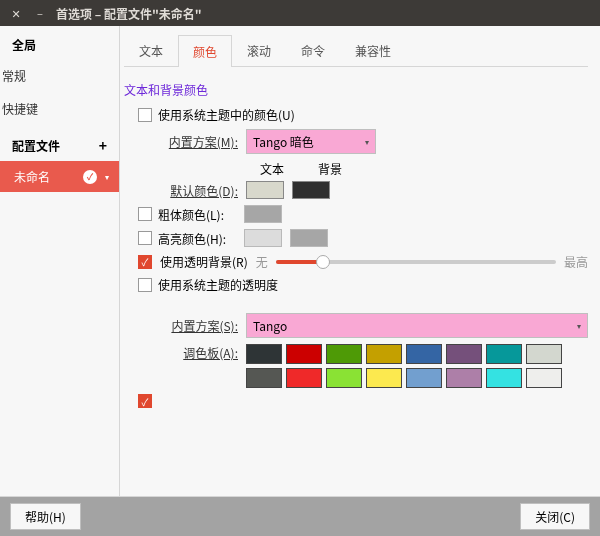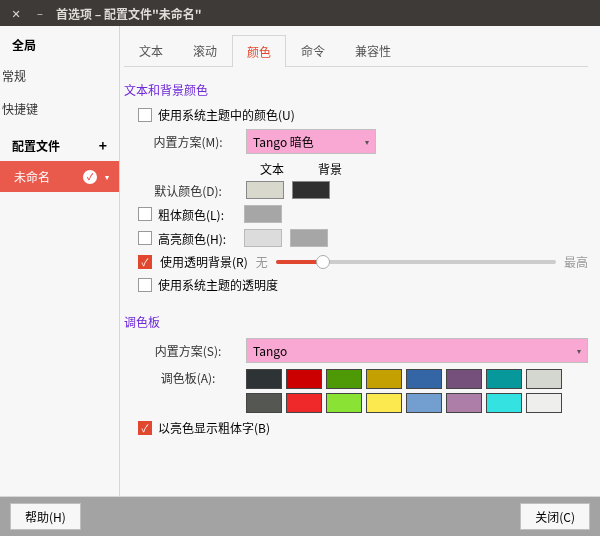--- a/index.html
+++ b/index.html
@@ -16,21 +16,21 @@
 .sb-profile { background:#e95a4d; color:#fff; display:flex; align-items:center; padding:7px 10px 7px 14px; gap:6px; }
 .sb-profile .check { background:#fff; color:#e95a4d; width:14px; height:14px; border-radius:50%; display:inline-flex; align-items:center; justify-content:center; font-size:9px; font-weight:bold; }
 .sb-profile .arrow { font-size:8px; margin-left:2px; }
 .main { flex:1; padding:8px 12px 8px 4px; overflow:auto; }
 .tabs { display:flex; border-bottom:1px solid #d6d6d6; }
 .tab { padding:7px 14px; color:#555; border:1px solid transparent; border-bottom:none; cursor:pointer; }
 .tab.active { color:#e0472e; border-color:#d6d6d6; background:#f7f7f7; position:relative; top:1px; }
 .section { padding-top:10px; }
 .sec-title { font-weight:normal; margin:4px 0 8px; color:#6d28d9; }
 .form-row { display:flex; align-items:center; margin:4px 0 6px 14px; gap:8px; }
-.form-label { width:100px; text-align:center; color:#333; }
+.form-label { width:100px; text-align:right; color:#333;text-decoration:underline; }
 .checkbox { width:14px; height:14px; border:1px solid #999; display:inline-flex; align-items:center; justify-content:center; background:#fff; }
 .checkbox.checked { background:#e0472e; border-color:#e0472e; color:#fff; font-size:10px; }
 .check-row { display:flex; align-items:center; gap:6px; margin:4px 0 6px 14px; }
 .select { border:1px solid #bfbfbf; background:#f9a8d4; padding:3px 6px; display:flex; align-items:center; justify-content:space-between; min-width:110px; }
 .select .caret { font-size:8px; color:#555; }
 .color-head { display:flex; gap:18px; margin-left:128px; margin-top:6px; }
 .color-head span { width:40px; text-align:center; }
 .swatch { width:38px; height:18px; border:1px solid #888; display:inline-block; }
 .swatch.disabled { opacity:0.55; }
 .swatch-group { display:flex; gap:8px; }
@@ -67,22 +67,22 @@
       <span>未命名</span>
       <span class="flexfill"></span>
       <span class="check">✓</span>
       <span class="arrow">▾</span>
     </div>
   </div>
 
   <div class="main">
     <div class="tabs">
       <div class="tab">文本</div>
+      <div class="tab active">颜色</div>
       <div class="tab">滚动</div>
-      <div class="tab active">颜色</div>
       <div class="tab">命令</div>
       <div class="tab">兼容性</div>
     </div>
 
     <div class="section">
       <div class="sec-title">文本和背景颜色</div>
 
       <div class="check-row">
         <span class="checkbox"></span>
         <span>使用系统主题中的颜色(U)</span>
@@ -138,21 +138,20 @@
         <span class="dim">最高</span>
       </div>
 
       <div class="check-row">
         <span class="checkbox"></span>
         <span>使用系统主题的透明度</span>
       </div>
     </div>
 
     <div class="section">
-      <div class="sec-title">调色板</div>
 
       <div class="form-row">
         <span class="form-label">内置方案(S):</span>
         <div class="select" style="flex:1">
           <span>Tango</span>
           <span class="caret">▾</span>
         </div>
       </div>
 
       <div class="form-row" style="align-items:flex-start">
@@ -172,21 +171,20 @@
             <span class="pswatch" style="background: rgb(252, 233, 79);"></span>
             <span class="pswatch" style="background: rgb(114, 159, 207);"></span>
             <span class="pswatch" style="background: rgb(173, 127, 168);"></span>
             <span class="pswatch" style="background: rgb(52, 226, 226);"></span>
             <span class="pswatch" style="background: rgb(238, 238, 236);"></span>
           </div>
       </div>
 
       <div class="check-row">
         <span class="checkbox checked">✓</span>
-        <span>以亮色显示粗体字(B)</span>
       </div>
     </div>
   </div>
 </div>
 
 <div class="footer">
   <button class="btn">帮助(H)</button>
   <button class="btn">关闭(C)</button>
 </div>
 

